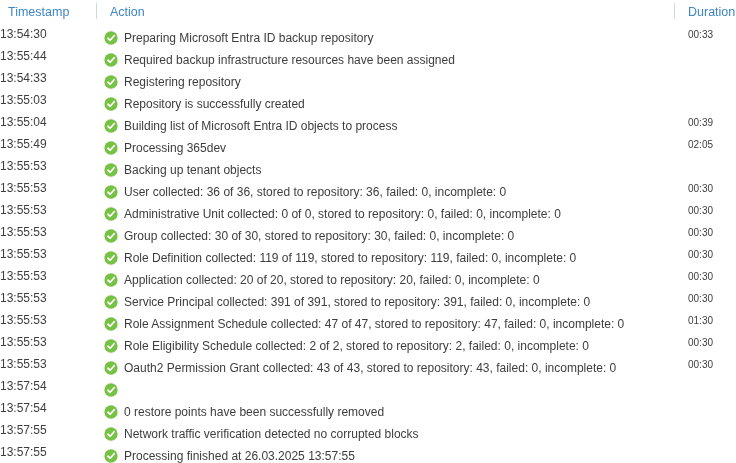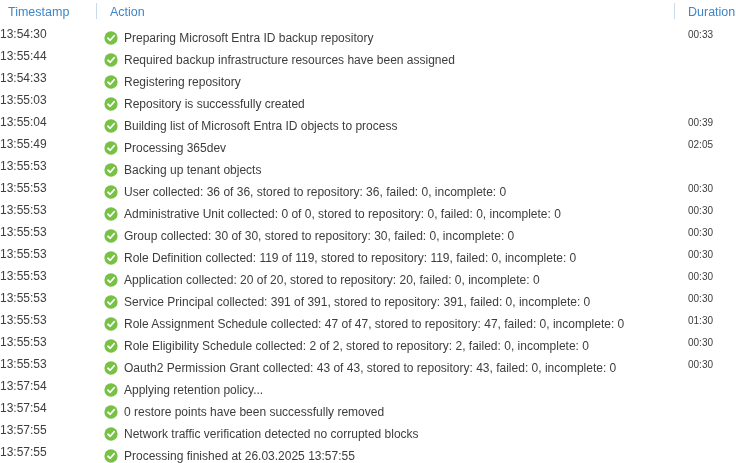--- a/index.html
+++ b/index.html
@@ -312,21 +312,20 @@
 
   <div class="grid-row data-row">
     <div class="cell ts-cell">13:57:54</div>
     <div class="cell action-cell">
       <span class="status-icon">
         <svg width="14" height="14" viewBox="0 0 16 16">
           <circle cx="8" cy="8" r="7.6" fill="#77c144"></circle>
           <path d="M4.6 8.3 L7.1 10.6 L11.6 5.4" stroke="#ffffff" stroke-width="2" fill="none" stroke-linecap="round" stroke-linejoin="round"></path>
         </svg>
       </span>
-      <span class="action-text">Applying retention policy...</span>
     </div>
     <div class="cell dur-cell"></div>
   </div>
 
   <div class="grid-row data-row">
     <div class="cell ts-cell">13:57:54</div>
     <div class="cell action-cell">
       <span class="status-icon">
         <svg width="14" height="14" viewBox="0 0 16 16">
           <circle cx="8" cy="8" r="7.6" fill="#77c144"></circle>

